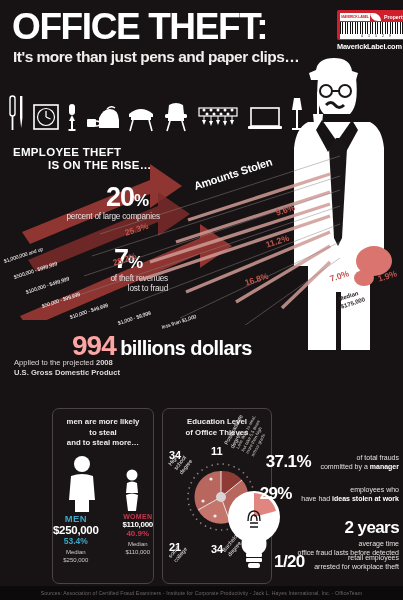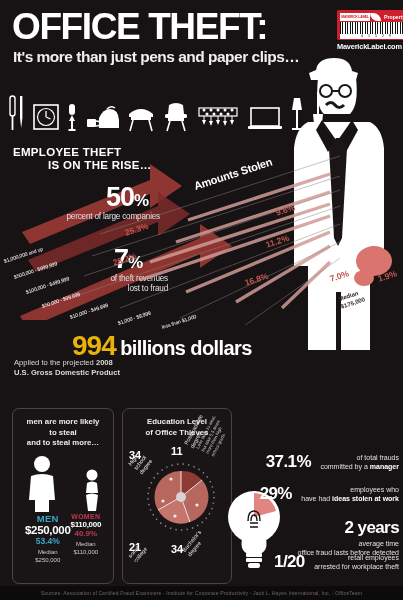--- a/index.html
+++ b/index.html
@@ -78,21 +78,21 @@
     letter-spacing:-1px;
   }
   .pct-big .sm { font-size:17px; }
   .pct-note {
     position:absolute; font-size:8.2px; color:#e8e3e3; text-align:right;
     line-height:1.25; letter-spacing:-0.2px;
   }
 
   
   .big994 { position:absolute; left:72px; top:330px; }
-  .big994 .num { font-size:28px; font-weight:bold; color:#eab308; letter-spacing:-1px; }
+  .big994 .num { font-size:28px; font-weight:bold; color:#fca5a5; letter-spacing:-1px; }
   .big994 .unit { font-size:20px; font-weight:bold; color:#fff; letter-spacing:-0.6px; }
   .big994-note {
     position:absolute; left:14px; top:358px; font-size:7.6px;
     color:#ddd7d7; line-height:1.35; font-weight:bold;
   }
   .big994-note .lead { font-weight:normal; }
 
   
   .amounts { position:absolute; left:0px; top:150px; width:403px; height:175px; }
   .amounts-title {
@@ -114,20 +114,21 @@
     font-size:6px; color:#2b2324; font-weight:bold; line-height:1.3;
   }
 
   
   .figure { position:absolute; left:278px; top:56px; width:125px; height:300px; }
 
   
   .panel {
     position:absolute; border:1px solid #4a4244; border-radius:7px;
     background:#191516;
+    margin-left:40px;
   }
   .panel-men { left:12px; top:408px; width:102px; height:176px; }
   .panel-edu { left:122px; top:408px; width:110px; height:176px; }
 
   .panel-head {
     text-align:center; font-size:7.8px; color:#efeaea; font-weight:bold;
     line-height:1.35; padding:8px 6px 0;
   }
   .gender-wrap {
     position:absolute; left:0; top:42px; width:100%;
@@ -308,21 +309,21 @@
       <path d="M22 92 L150 40 L150 24 L182 46 L150 68 L150 54 L30 104 z" fill="#9b3a35" opacity="0.92"></path>
       <path d="M28 120 L158 66 L158 52 L190 74 L158 96 L158 82 L36 132 z" fill="#7d2c29" opacity="0.85"></path>
 
       <path d="M20 176 L200 98 L200 84 L232 106 L200 128 L200 114 L28 188 z" fill="#9b3a35" opacity="0.9"></path>
     </svg>
 
     <div class="rise-title1">EMPLOYEE THEFT</div>
     <div class="rise-title2">IS ON THE RISE…</div>
 
     <div class="pct-big" style="left:106px; top:42px;">
-      <span>50</span><span class="sm">%</span>
+      <span>20</span><span class="sm">%</span>
     </div>
     <div class="pct-note" style="left:0px; top:72px; width:160px;">
       <div>percent of large companies</div>
     </div>
 
     <div class="pct-big" style="left:114px; top:104px;">
       <span>7</span><span class="sm">%</span>
     </div>
     <div class="pct-note" style="left:0px; top:134px; width:168px;">
       <div>of theft revenues</div>
@@ -400,21 +401,21 @@
         <circle cx="16" cy="9" r="8" fill="#fff"></circle>
         <path d="M5 21 q11 -4 22 0 l2 24 -6 0 0 12 -14 0 0 -12 -6 0 z" fill="#fff"></path>
       </svg>
       <svg width="18" height="44" viewBox="0 0 18 44">
         <circle cx="9" cy="6" r="5.5" fill="#fff"></circle>
         <path d="M4 14 q5 -3 10 0 l1 10 -12 0 z" fill="#fff"></path>
         <path d="M3 26 q6 -3 12 0 l-2 16 -8 0 z" fill="#fff"></path>
       </svg>
     </div>
 
-    <div style="position:absolute; left:0; top:104px; width:100%; display:flex; justify-content:center;">
+    <div style="position:absolute; left:0; top:104px; width:100%; display:flex; justify-content:space-between;">
       <div class="g-col">
         <div class="g-name men">MEN</div>
         <div class="g-amt men">$250,000</div>
         <div class="g-pct men">53.4%</div>
         <div class="g-med">
           <div>Median</div>
           <div>$250,000</div>
         </div>
       </div>
       <div class="g-col">

